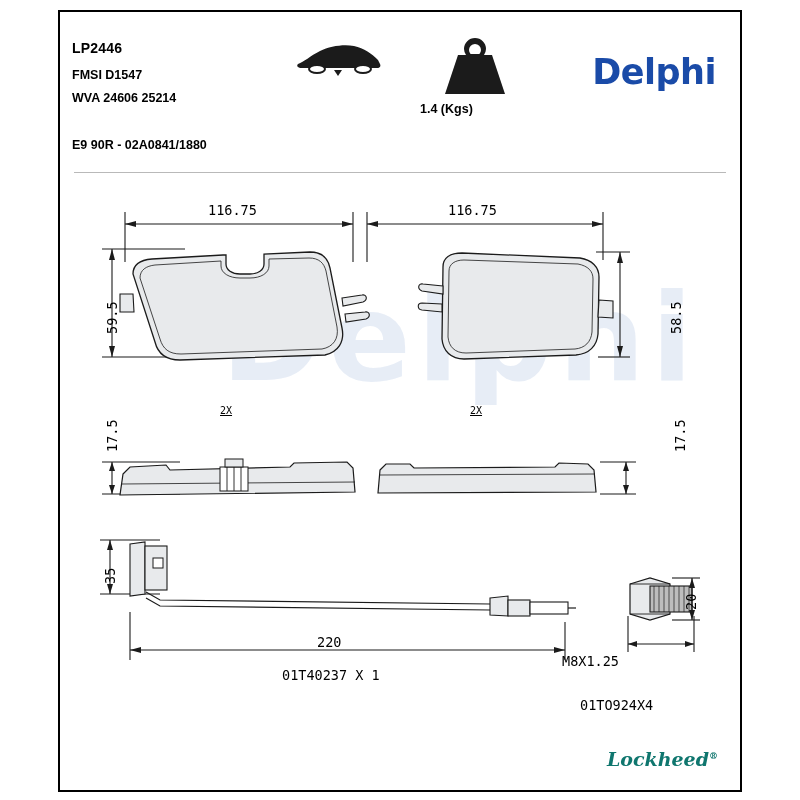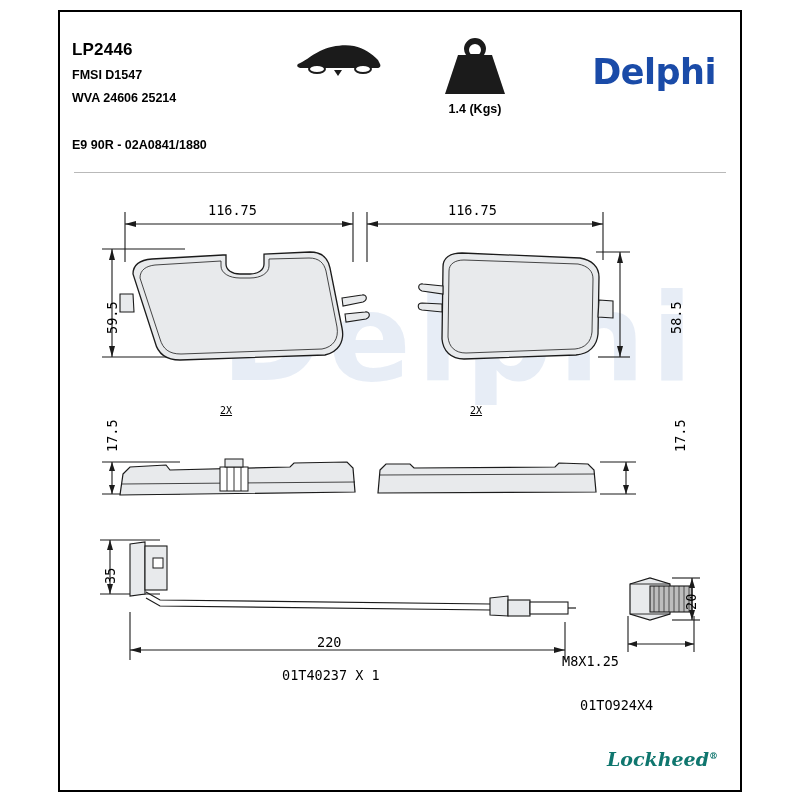--- a/index.html
+++ b/index.html
@@ -40,21 +40,21 @@
     opacity: .85;
     z-index: 0;
     user-select: none;
   }
   .layer { position: absolute; z-index: 2; }
 
   
   .hdr-code {
     position: absolute;
     left: 12px; top: 28px;
-    font-size: 17px;
+    font-size: 14px;
     font-weight: bold;
     letter-spacing: .2px;
   }
   .hdr-line2 {
     position: absolute;
     left: 12px; top: 56px;
     font-size: 12.5px;
     font-weight: bold;
   }
   .hdr-line3 {
@@ -75,21 +75,20 @@
     font-family: "DejaVu Sans", sans-serif;
     font-size: 35px;
     font-weight: bold;
     color: #1a4ba8;
     letter-spacing: -0.5px;
   }
   .weight-label {
     position: absolute;
     left: 360px; top: 90px;
     width: 110px;
-    text-align: center;
     font-size: 12.5px;
     font-weight: bold;
   }
   .hdr-rule {
     position: absolute;
     left: 14px; top: 160px;
     width: 652px;
     height: 1px;
     background: #b9b9b9;
   }

